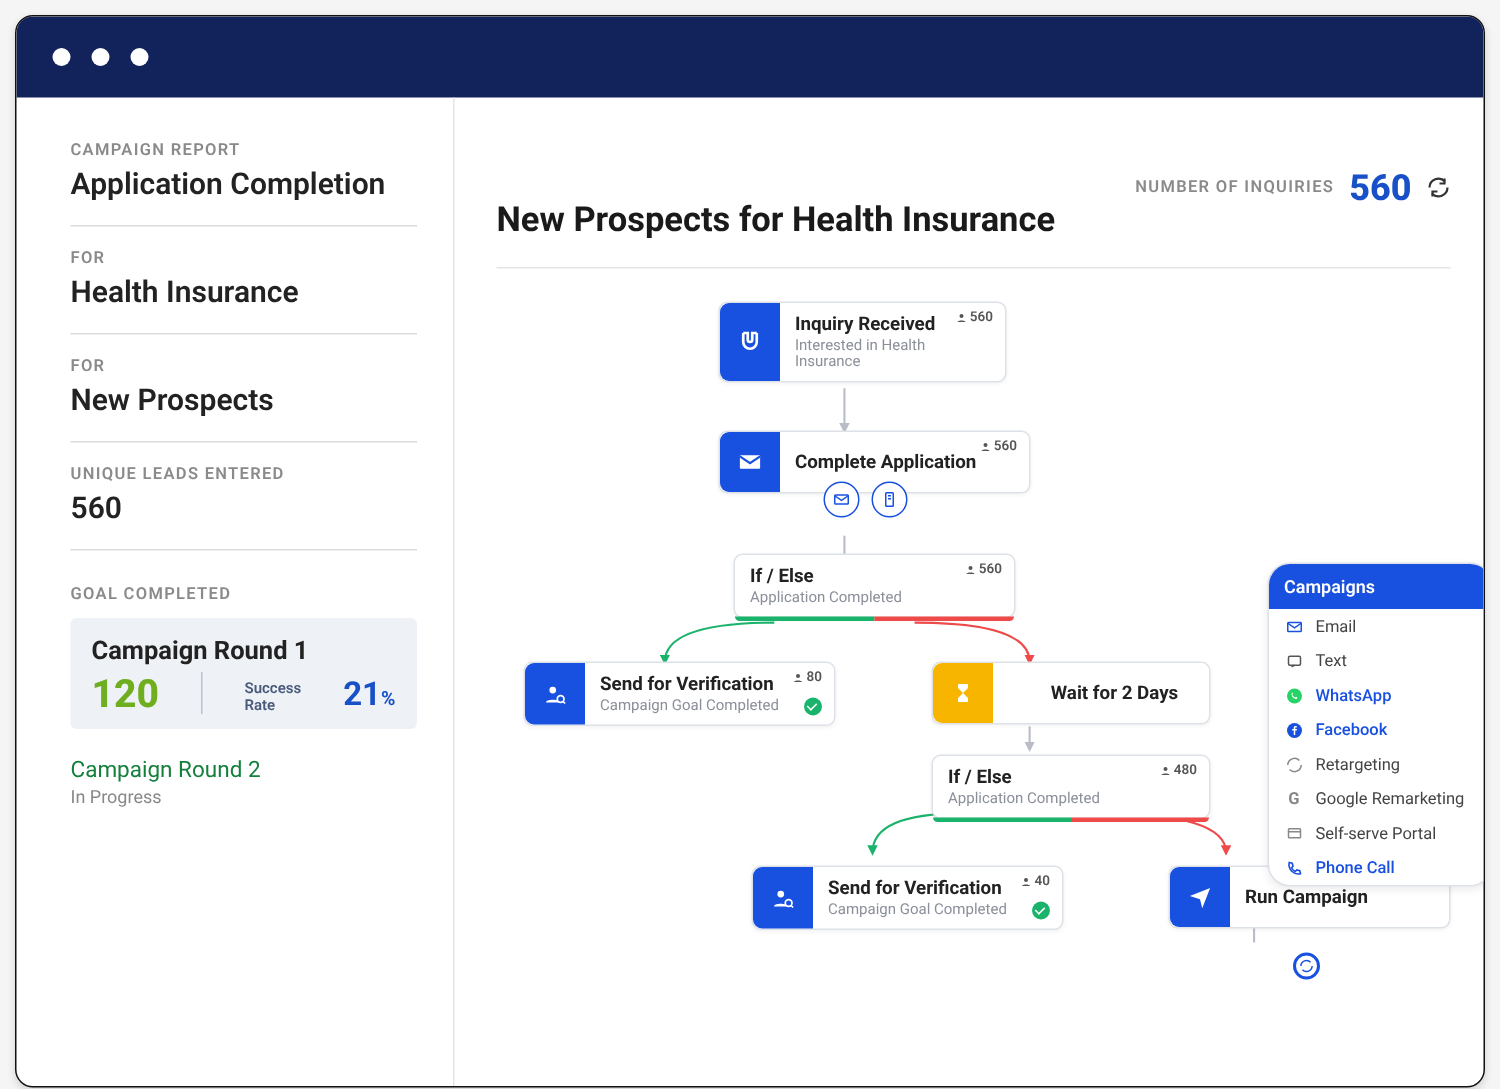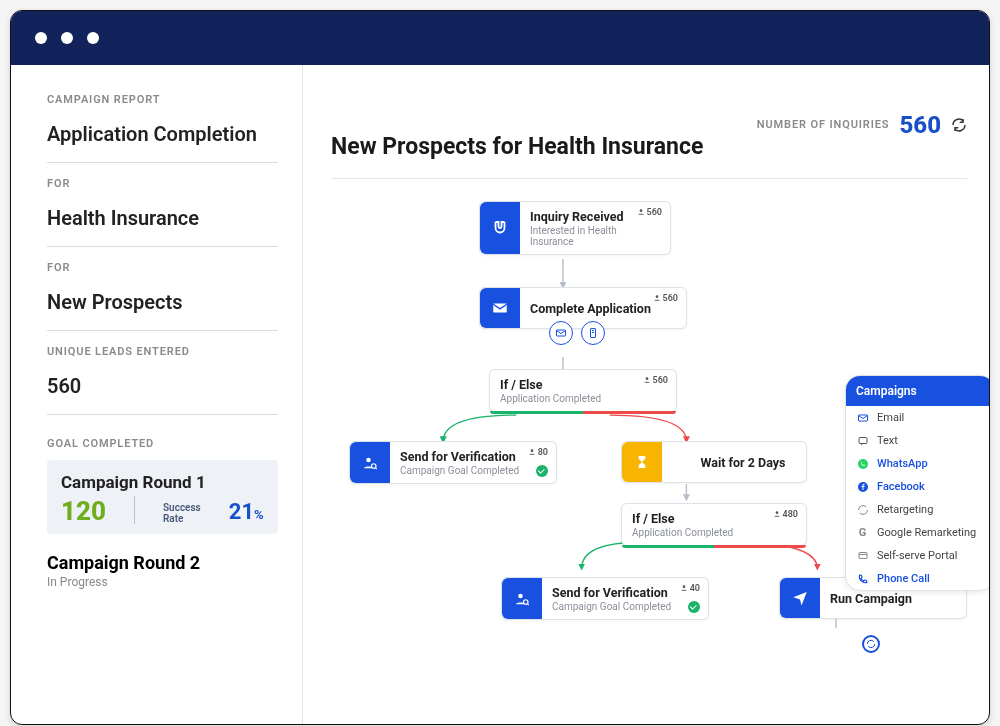--- a/index.html
+++ b/index.html
@@ -55,21 +55,21 @@
     font-size: 11px;
     letter-spacing: .08em;
     color: #8a8a8a;
     font-weight: 600;
     text-transform: uppercase;
   }
   .sidebar .block .value {
     font-size: 20px;
     font-weight: 600;
     color: #222;
-    margin-top: 16px;
+    margin-top: 4px;
   }
   .goal-label {
     font-size: 11px;
     letter-spacing: .08em;
     color: #8a8a8a;
     font-weight: 600;
     text-transform: uppercase;
     margin: 22px 0 10px 0;
   }
   .round-card {
@@ -111,23 +111,23 @@
     font-size: 22px;
     font-weight: 700;
     color: #1850c8;
   }
   .round-card .pct {
     font-size: 13px;
     font-weight: 700;
     color: #1850c8;
   }
   .round2 .title {
-    font-size: 18px;
-    font-weight: 700;
-    color: #000000;
+    font-size: 15px;
+    font-weight: 400;
+    color: #15803d;
   }
   .round2 .sub {
     font-size: 12px;
     color: #888;
     margin-top: 2px;
   }
   
   .main {
     flex: 1;
     position: relative;

